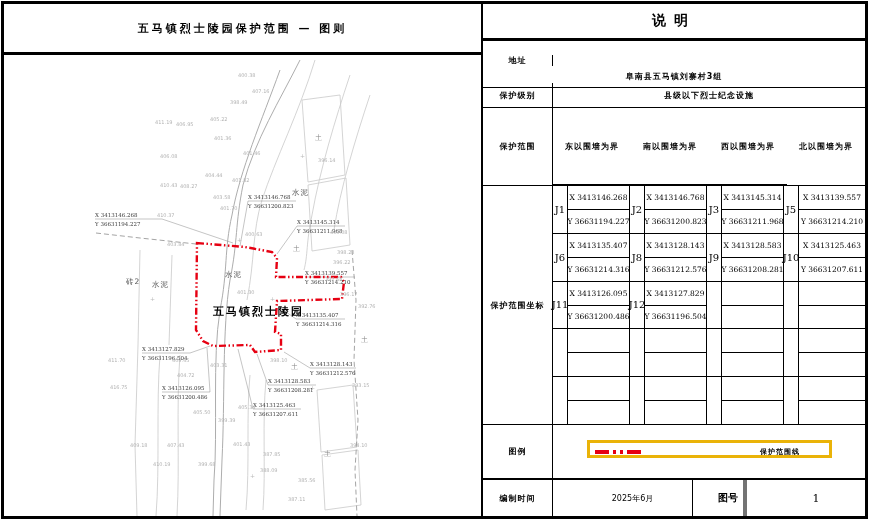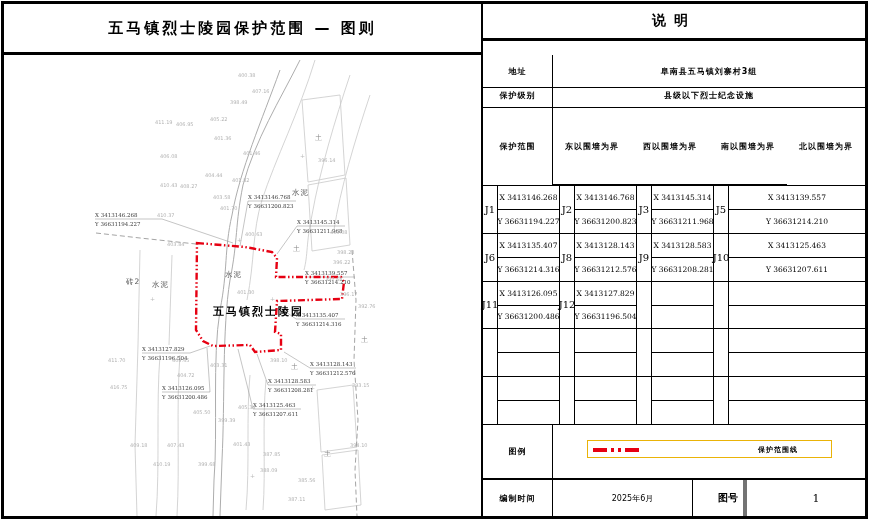--- a/index.html
+++ b/index.html
@@ -3,28 +3,28 @@
 <meta charset="utf-8">
 <style>
   * { margin:0; padding:0; box-sizing:border-box; }
   html,body { background:#fff; }
   .page { position:relative; width:869px; height:520px; background:#fff; overflow:hidden;
           font-family:"DejaVu Sans","Liberation Sans",sans-serif; color:#000; }
   .frame { position:absolute; inset:1px; border:3px solid #000; pointer-events:none; }
 
   .titlebox { position:absolute; left:4px; top:4px; width:477px; height:51px;
               border-bottom:3px solid #000; display:flex; align-items:center; justify-content:center;
-              font-size:15px; font-weight:700; letter-spacing:3px; }
+              font-size:11px; font-weight:700; letter-spacing:3px; }
   .vdiv { position:absolute; left:481px; top:4px; width:2px; bottom:4px; background:#000; }
 
   .rp { position:absolute; left:483px; top:4px; width:382px; height:512px; }
   .rp .head { height:37px; border-bottom:3px solid #000; display:flex; align-items:center;
               justify-content:center; font-size:14px; font-weight:700; letter-spacing:8px; }
   .row { position:absolute; left:0; right:0; display:flex; border-bottom:1px solid #000; }
-  .raddr { top:51px; height:33px; }
+  .raddr { top:51px; height:33px;flex-direction:column; }
   .rlevel { top:79px; height:25px; }
   .rscope { top:104px; height:78px; }
   .rcoords { top:182px; height:239px; }
   .rlegend { top:421px; height:53px; border-bottom:0; }
   .rbottom { top:474px; height:38px; border-top:2px solid #000; border-bottom:0;gap:20px; }
 
   .lab { width:70px; border-right:1px solid #000; display:flex; align-items:center;
          justify-content:center; font-weight:700; font-size:8px; letter-spacing:1px; }
   .val { flex:1; display:flex; align-items:center; justify-content:center;
          font-weight:700; font-size:8px; letter-spacing:1px; }
@@ -38,21 +38,21 @@
   .crow:last-child { border-bottom:0; }
   .jcell { width:15px; border-right:1px solid #000; display:flex; align-items:center;
            justify-content:center; font-family:"DejaVu Serif","Liberation Serif",serif; font-size:10px; }
   .vcell { width:62px; border-right:1px solid #000; display:flex; flex-direction:column; }
   .vcell.last { border-right:0; width:auto; flex:1; }
   .vx,.vy { flex:1; display:flex; align-items:center; justify-content:center; white-space:nowrap;
             font-family:"DejaVu Serif","Liberation Serif",serif; font-size:7.5px; }
   .vx { border-bottom:1px solid #000; }
 
   .lcontent { flex:1; position:relative; }
-  .lbox { position:absolute; left:34px; top:15px; width:245px; height:18px; border:1px solid #eab308; }
+  .lbox { position:absolute; left:34px; top:15px; width:245px; height:18px; border:3px solid #eab308; }
   .lbox svg { position:absolute; left:5px; top:6px; }
   .lbox .ltext { position:absolute; left:170px; top:4px; font-size:7px; font-weight:700; letter-spacing:1px; }
 
   .bdate { width:120px; border-right:1px solid #000; display:flex; align-items:center;
            justify-content:center; font-size:8px; font-weight:400; }
   .blab { width:34px; border-right:4px solid #737373; display:flex; align-items:center;
           justify-content:center; font-size:10px; font-weight:700; }
   .bno { flex:1; display:flex; align-items:center; justify-content:center;
          font-family:"DejaVu Serif","Liberation Serif",serif; font-size:11px; }
 
@@ -199,27 +199,28 @@
 
     <div class="row rlevel">
       <div class="lab">保护级别</div>
       <div class="val">县级以下烈士纪念设施</div>
     </div>
 
     <div class="row rscope">
       <div class="lab">保护范围</div>
       <div class="scope-list">
         <div>东以围墙为界</div>
+        <div>南以围墙为界</div>
         <div>西以围墙为界</div>
-        <div>南以围墙为界</div>
         <div>北以围墙为界</div>
       </div>
     </div>
 
     <div class="row rcoords">
+      <div class="lab">保护范围坐标</div>
       <div class="cgrid">
         <div class="crow">
           <div class="jcell">J1</div>
           <div class="vcell">
               <div class="vx">X 3413146.268</div>
               <div class="vy">Y 36631194.227</div>
             </div>
           <div class="jcell">J2</div>
           <div class="vcell">
               <div class="vx">X 3413146.768</div>

